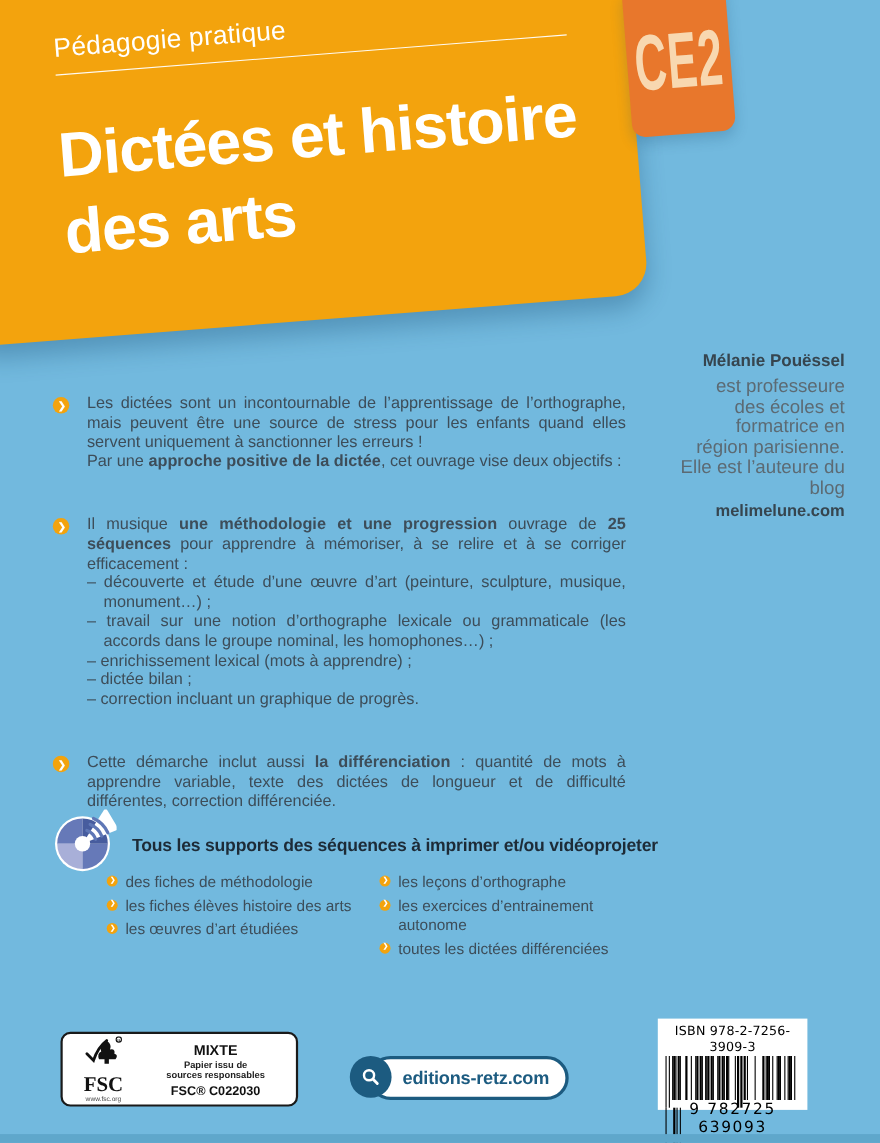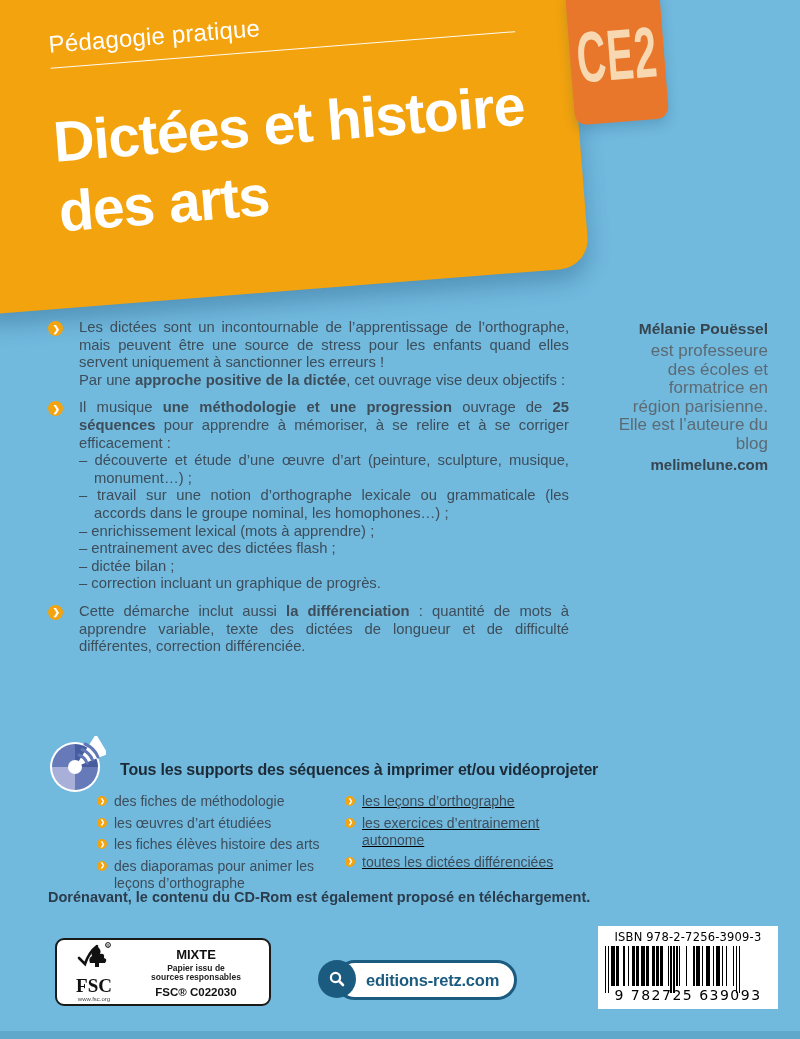--- a/index.html
+++ b/index.html
@@ -40,21 +40,21 @@
     color:#F8D8B0;font-size:56px;font-weight:700;letter-spacing:1px;
     transform:scale(.72,1.28);
   }
   
   .author{position:absolute;left:588px;top:320px;width:180px;text-align:right;}
   .author-name{font-size:15.5px;font-weight:700;color:#36454F;margin-bottom:4px;}
   .author-desc{font-size:17px;color:#5C6A73;line-height:18.5px;white-space:pre-line;}
   .author-blog{font-size:15px;font-weight:700;color:#36454F;margin-top:3px;}
   
   .content{position:absolute;left:48px;top:319px;width:521px;}
-  .bullet-block{display:flex;margin-bottom:10px;}
+  .bullet-block{display:flex;margin-bottom:10px;margin-top:40px;}
   .bullet-big{
     flex:0 0 15px;height:15px;border-radius:50%;background:var(--accent,#F3A30D);
     margin:2px 16px 0 0;position:relative;
   }
   .bullet-big::before{
     content:"\276F";position:absolute;left:4.5px;top:1.5px;
     color:#fff;font-size:9px;font-weight:700;line-height:12px;
   }
   .bullet-text{flex:1;color:var(--ink,#3D4D59);font-size:14.8px;line-height:17.6px;text-align:justify;}
   .bullet-text p{margin:0;white-space:pre-line;}
@@ -63,21 +63,21 @@
   .dash-list li{padding-left:15px;text-indent:-15px;}
   
   .cd-icon{position:absolute;left:46px;top:736px;}
   .cd-heading{
     position:absolute;left:120px;top:761px;white-space:nowrap;
     font-size:16px;font-weight:700;color:#1D2B37;letter-spacing:-.2px;
   }
   .cd-cols{position:absolute;left:97px;top:793px;width:470px;display:flex;}
   .cd-col{list-style:none;margin:0;padding:0;}
   .cd-col.c1{width:248px;}
-  .cd-col.c2{width:222px;text-decoration:underline;}
+  .cd-col.c2{width:222px;}
   .cd-col li{display:flex;font-size:14px;line-height:17.5px;color:var(--ink,#3D4D59);margin-bottom:4px;}
   .chev{
     flex:0 0 10px;height:10px;border-radius:50%;background:var(--accent,#F3A30D);
     margin:3px 7px 0 0;position:relative;
   }
   .chev::before{
     content:"\276F";position:absolute;left:3px;top:.5px;
     color:#fff;font-size:6px;font-weight:700;line-height:9px;
   }
   .cd-note{
@@ -104,21 +104,21 @@
     background:#fff;display:flex;align-items:center;
     padding:0 15px 0 28px;
     font-size:16.5px;font-weight:700;color:var(--navy,#1C5B80);letter-spacing:-.2px;
   }
   .retz-circle{
     position:absolute;left:0;top:0;width:38px;height:38px;border-radius:50%;
     background:var(--navy,#1C5B80);display:flex;align-items:center;justify-content:center;z-index:1;
   }
   
   .barcode-box{
-    position:absolute;left:598px;top:926px;width:180px;height:83px;
+    position:absolute;left:598px;top:926px;width:136px;height:83px;
     background:#fff;text-align:center;
   }
   .isbn{font-size:11.5px;color:#000;letter-spacing:.2px;padding-top:4px;font-family:"DejaVu Sans",sans-serif;}
   .bars{height:48px;margin:2px 7px 0;text-align:left;font-size:0;line-height:0;}
   .bars i{display:inline-block;vertical-align:top;height:40px;}
   .bars i.on{background:#000;}
   .bars i.guard{height:47px;}
   .ean{font-size:14px;color:#000;letter-spacing:1.5px;margin-top:-7px;font-family:"DejaVu Sans",sans-serif;}
   .bottom-strip{position:absolute;left:0;right:0;bottom:0;height:8px;background:#5FA7CB;}
 </style>
@@ -157,21 +157,20 @@
       </div>
     </div>
     <div class="bullet-block">
       <span class="bullet-big"></span>
       <div class="bullet-text">
         <p><span>Il musique </span><b>une méthodologie et une progression</b><span> ouvrage de </span><b>25 séquences</b><span> pour apprendre à mémoriser, à se relire et à se corriger efficacement :</span></p>
         <ul class="dash-list">
             <li>– découverte et étude d’une œuvre d’art (peinture, sculpture, musique, monument…) ;</li>
             <li>– travail sur une notion d’orthographe lexicale ou grammaticale (les accords dans le groupe nominal, les homophones…) ;</li>
             <li>– enrichissement lexical (mots à apprendre) ;</li>
-            <li>– entrainement avec des dictées flash ;</li>
             <li>– dictée bilan ;</li>
             <li>– correction incluant un graphique de progrès.</li>
           </ul>
       </div>
     </div>
     <div class="bullet-block">
       <span class="bullet-big"></span>
       <div class="bullet-text">
         <p><span>Cette démarche inclut aussi </span><b>la différenciation</b><span> : quantité de mots à apprendre variable, texte des dictées de longueur et de difficulté différentes, correction différenciée.</span></p>
         <ul class="dash-list"></ul>
@@ -195,47 +194,42 @@
   </svg>
   <div class="cd-heading">Tous les supports des séquences à imprimer et/ou vidéoprojeter</div>
   <div class="cd-cols">
     <ul class="cd-col c1">
         <li>
           <span class="chev"></span>
           <span>des fiches de méthodologie</span>
         </li>
         <li>
           <span class="chev"></span>
+          <span>les fiches élèves histoire des arts</span>
+        </li>
+        <li>
+          <span class="chev"></span>
           <span>les œuvres d’art étudiées</span>
-        </li>
-        <li>
-          <span class="chev"></span>
-          <span>les fiches élèves histoire des arts</span>
-        </li>
-        <li>
-          <span class="chev"></span>
-          <span>des diaporamas pour animer les leçons d’orthographe</span>
         </li>
       </ul>
     <ul class="cd-col c2">
         <li>
           <span class="chev"></span>
           <span>les leçons d’orthographe</span>
         </li>
         <li>
           <span class="chev"></span>
           <span>les exercices d’entrainement autonome</span>
         </li>
         <li>
           <span class="chev"></span>
           <span>toutes les dictées différenciées</span>
         </li>
       </ul>
   </div>
-  <div class="cd-note">Dorénavant, le contenu du CD-Rom est également proposé en téléchargement.</div>
 
   <div class="fsc-box">
     <div class="fsc-left">
       <svg width="36" height="30" viewBox="0 0 36 30">
         <path d="M3 16 L9 22 Q13 10 21 4" fill="none" stroke="#111" stroke-width="2.6" stroke-linecap="round"></path>
         <path d="M21 4 Q26 8 24 12 Q29 11 28 16 Q32 17 29 21 L23 21 L23 25 L19 25 L19 21 L14 21 Q12 16 16 14 Q14 9 21 4 Z" fill="#111"></path>
         <circle cx="32" cy="3" r="2.4" fill="none" stroke="#111" stroke-width="1"></circle>
         <text x="32" y="5" font-size="4" text-anchor="middle" fill="#111">R</text>
       </svg>
       <div class="fsc-brand">FSC</div>

